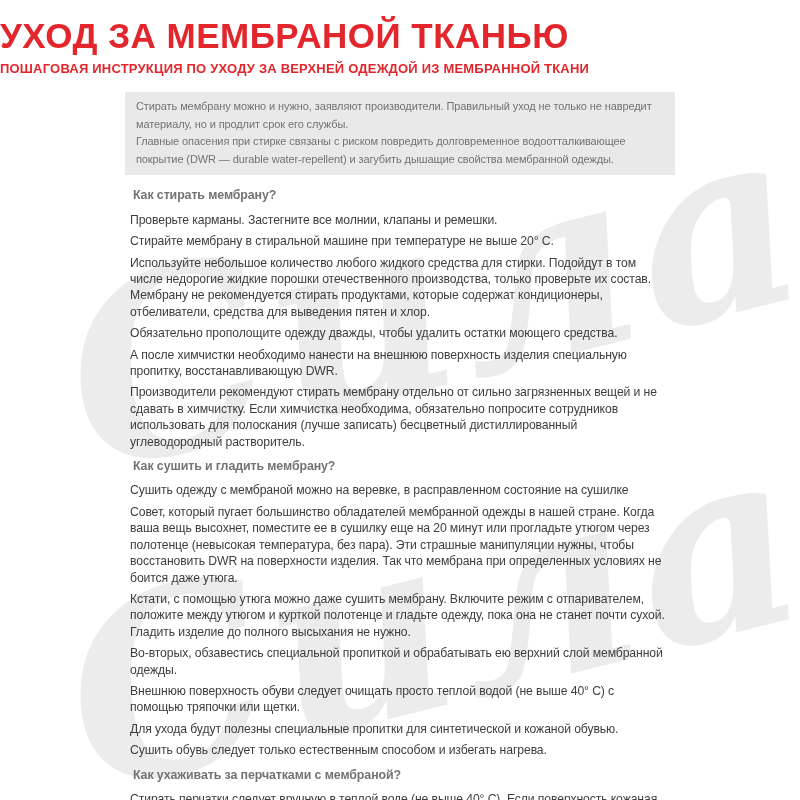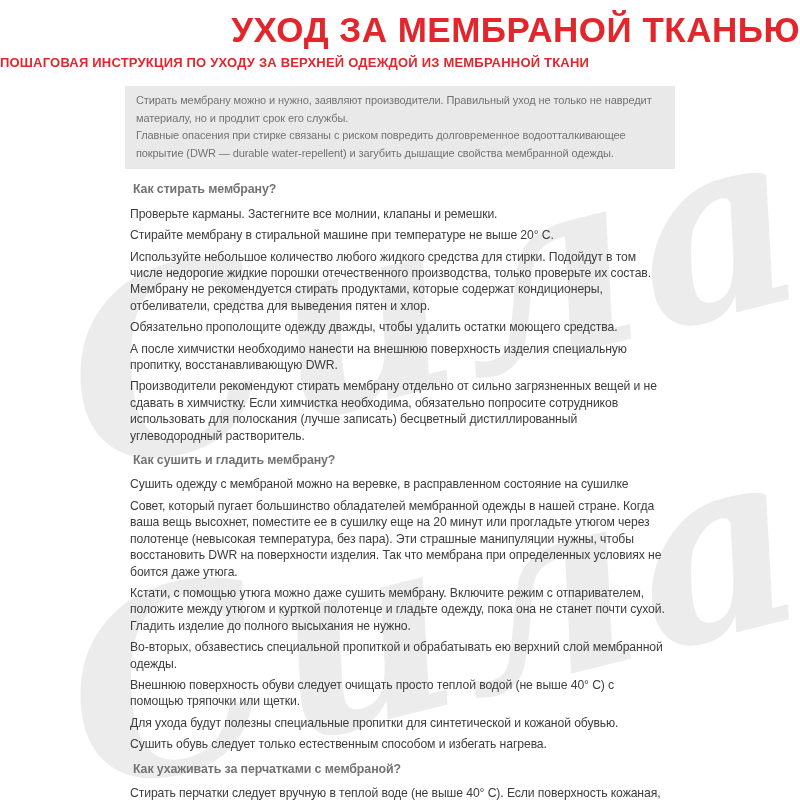--- a/index.html
+++ b/index.html
@@ -16,22 +16,22 @@
     overflow: hidden;
   }
   .content-col {
     position: relative;
     width: 550px;
     margin: 0 auto;
     z-index: 2;
   }
   h1.title {
     margin: 0;
-    padding-top: 12px;
-    text-align: right;
+    padding-top: 18px;
+    text-align: left;
     font-size: 35px;
     line-height: 36px;
     font-weight: bold;
     letter-spacing: 0.5px;
     color: var(--accent, #e2262c);
   }
   h2.subtitle {
     margin: 7px 0 0 0;
     text-align: left;
     font-size: 13px;

